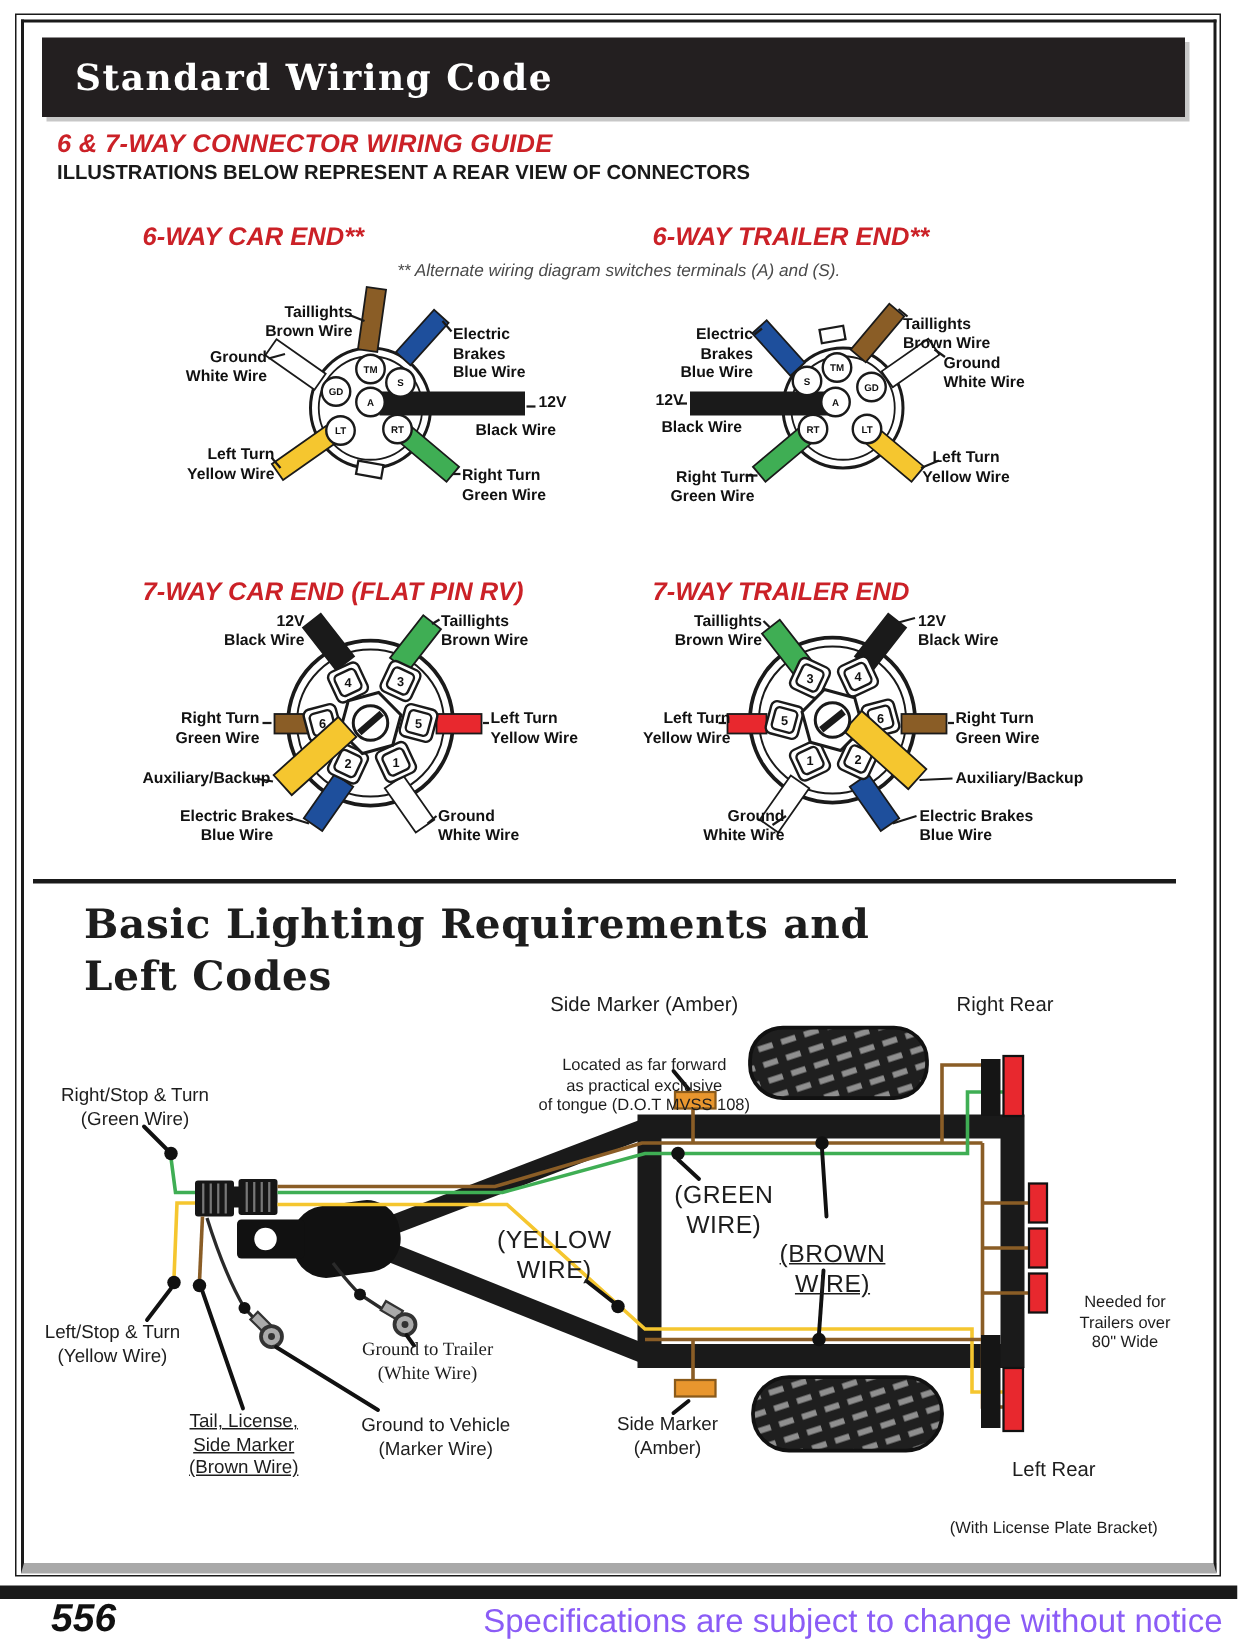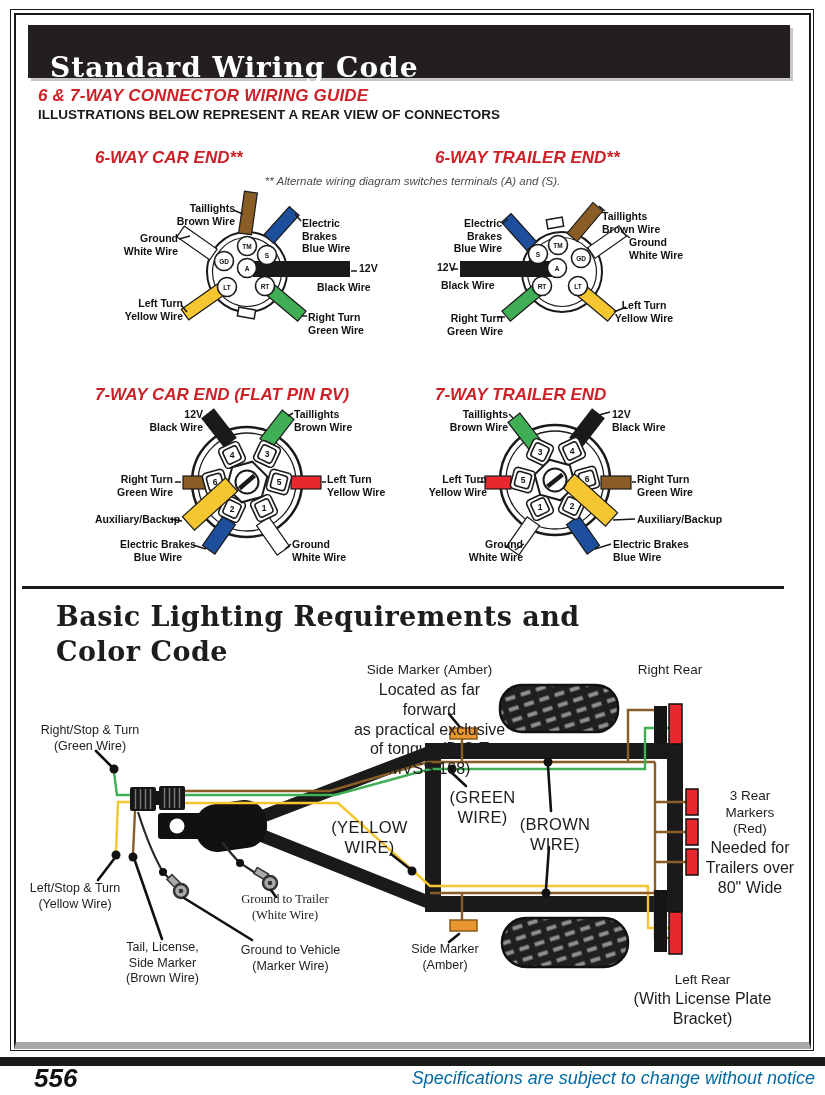--- a/index.html
+++ b/index.html
@@ -3,41 +3,41 @@
 <meta charset="utf-8">
 <style>
   html,body{margin:0;padding:0;}
   body{width:825px;height:1095px;position:relative;background:#fff;font-family:"Liberation Sans",sans-serif;overflow:hidden;}
   .abs{position:absolute;}
   
   .outer-frame{left:10px;top:9px;width:802px;height:1040px;border:1.5px solid #1a1a1a;}
   .inner-frame{left:14px;top:13px;width:793px;height:1027px;border:2px solid #1a1a1a;border-bottom:7px solid #a9a9a9;}
   
   .title-bar{left:28px;top:25px;width:762px;height:53px;background:#231f20;box-shadow:3px 3px 0 rgba(0,0,0,.22);}
-  .title-bar .t{color:#fff;font-family:"DejaVu Serif",serif;font-weight:800;font-size:28px;line-height:53px;padding-left:22px;letter-spacing:1px;margin-top:16px;}
+  .title-bar .t{color:#fff;font-family:"DejaVu Serif",serif;font-weight:800;font-size:24px;line-height:53px;padding-left:22px;letter-spacing:1px;}
   .guide-h{left:38px;top:86px;font-size:17px;font-weight:bold;font-style:italic;color:var(--red-heading);letter-spacing:.2px;}
   .guide-sub{left:38px;top:107px;font-size:13.5px;font-weight:bold;color:#1a1a1a;}
   
   .diag-title{font-size:17px;font-weight:bold;font-style:italic;color:var(--red-heading);text-align:left;width:340px;}
   .note{left:0;top:175px;width:825px;text-align:center;font-size:11.5px;font-style:italic;font-weight:500;color:#4a4a4a;}
   
   .lbl{font-size:10.5px;font-weight:bold;color:#111;line-height:1.2;white-space:pre-line;}
   .r{text-align:right;} .c{text-align:center;}
   
   .tl{font-size:12.5px;color:#1d1d1d;line-height:1.24;white-space:pre-line;text-align:center;}
   .tl.big{font-size:16.5px;letter-spacing:.3px;}
-  .tl.small{font-size:16px;}
+  .tl.small{font-size:11px;margin-top:24px;}
   .tl.mid{font-size:13.5px;}
   
   .divider{left:22px;top:586px;width:762px;height:2.5px;background:#1a1a1a;}
   .sec2-h{left:56px;top:600px;font-family:"DejaVu Serif",serif;font-weight:800;font-size:27px;line-height:1.28;color:#1d1d1d;white-space:pre-line;letter-spacing:.5px;}
   
   .footer-bar{left:0;top:1057px;width:825px;height:9px;background:#1a1a1a;}
   .page-num{left:34px;top:1063px;font-size:26px;font-weight:800;font-style:italic;color:#111;}
-  .notice{right:10px;top:1068px;font-size:18px;font-style:italic;color:#0369a1;}
+  .notice{right:10px;top:1068px;font-size:22px;color:#8b5cf6;}
   
   svg{position:absolute;left:0;top:0;overflow:visible;}
   svg text{font-family:"Liberation Sans",sans-serif;}
   .ring{fill:#fff;stroke:#1a1a1a;}
   .stub{stroke:#1a1a1a;stroke-width:1.2;}
   .f-brown{fill:var(--brown);} .f-blue{fill:var(--blue);} .f-green{fill:var(--green);}
   .f-yellow{fill:var(--yellow);} .f-red{fill:var(--redwire);} .f-white{fill:#fff;} .f-black{fill:#1a1a1a;}
   .term{fill:#fff;stroke:#1a1a1a;stroke-width:1.6;}
   .tt{font-size:6.5px;font-weight:bold;text-anchor:middle;fill:#111;}
   .pt{font-size:8.5px;font-weight:bold;text-anchor:middle;fill:#111;}
@@ -301,21 +301,21 @@
 Green Wire</div>
   <div class="abs lbl" style="left:202px;top:131px;">Auxiliary/Backup</div>
   <div class="abs lbl r" style="left:16px;width:72px;top:156px;">Ground
 White Wire</div>
   <div class="abs lbl" style="left:178px;top:156px;">Electric Brakes
 Blue Wire</div>
 </div>
 
 <div class="abs divider"></div>
 <div class="abs sec2-h">Basic Lighting Requirements and
-Color Code</div>
+Left Codes</div>
 
 <div class="abs" style="left:0;top:650px;width:654px;height:400px;">
   <svg width="825" height="400" viewBox="0 0 825 400">
     <defs>
       <pattern id="tread" width="16" height="11" patternUnits="userSpaceOnUse" patternTransform="rotate(-18)">
         <rect width="16" height="11" fill="#1f1f1f"></rect>
         <rect x="1.5" y="3.5" width="10" height="4" fill="#8f8f8f"></rect>
       </pattern>
     </defs>
 
@@ -395,38 +395,35 @@
   </svg>
   <div class="abs tl mid" style="left:352px;width:155px;top:12px;">Side Marker (Amber)</div>
   <div class="abs tl small" style="left:352px;width:155px;top:30px;">Located as far forward
 as practical exclusive
 of tongue (D.O.T MVSS 108)</div>
   <div class="abs tl mid" style="left:620px;width:100px;top:12px;">Right Rear</div>
   <div class="abs tl" style="left:15px;width:120px;top:231px;">Left/Stop &amp; Turn
 (Yellow Wire)</div>
   <div class="abs tl" style="left:25px;width:130px;top:73px;">Right/Stop &amp; Turn
 (Green Wire)</div>
-  <div class="abs tl" style="left:100px;width:125px;top:290px;">Tail, License,
+  <div class="abs tl" style="left:100px;width:125px;top:290px;text-decoration:underline;">Tail, License,
 Side Marker
 (Brown Wire)</div>
   <div class="abs tl" style="left:225px;width:120px;top:242px;font-family:Liberation Serif, serif;">Ground to Trailer
 (White Wire)</div>
   <div class="abs tl" style="left:228px;width:125px;top:293px;">Ground to Vehicle
 (Marker Wire)</div>
   <div class="abs tl big" style="left:322px;width:95px;top:167px;">(YELLOW
 WIRE)</div>
   <div class="abs tl big" style="left:435px;width:95px;top:137px;">(GREEN
 WIRE)</div>
-  <div class="abs tl big" style="left:505px;width:100px;top:164px;">(BROWN
+  <div class="abs tl big" style="left:505px;width:100px;top:176px;text-decoration:underline;">(BROWN
 WIRE)</div>
   <div class="abs tl" style="left:395px;width:100px;top:292px;">Side Marker
 (Amber)</div>
-  <div class="abs tl mid" style="left:705px;width:90px;top:138px;">3 Rear
-Markers
-(Red)</div>
   <div class="abs tl small" style="left:705px;width:90px;top:188px;">Needed for
 Trailers over
 80" Wide</div>
   <div class="abs tl mid" style="left:630px;width:145px;top:322px;">Left Rear</div>
   <div class="abs tl small" style="left:625px;width:155px;top:339px;">(With License Plate Bracket)</div>
 </div>
 
 <div class="abs footer-bar"></div>
 <div class="abs page-num">556</div>
 <div class="abs notice">Specifications are subject to change without notice</div>

